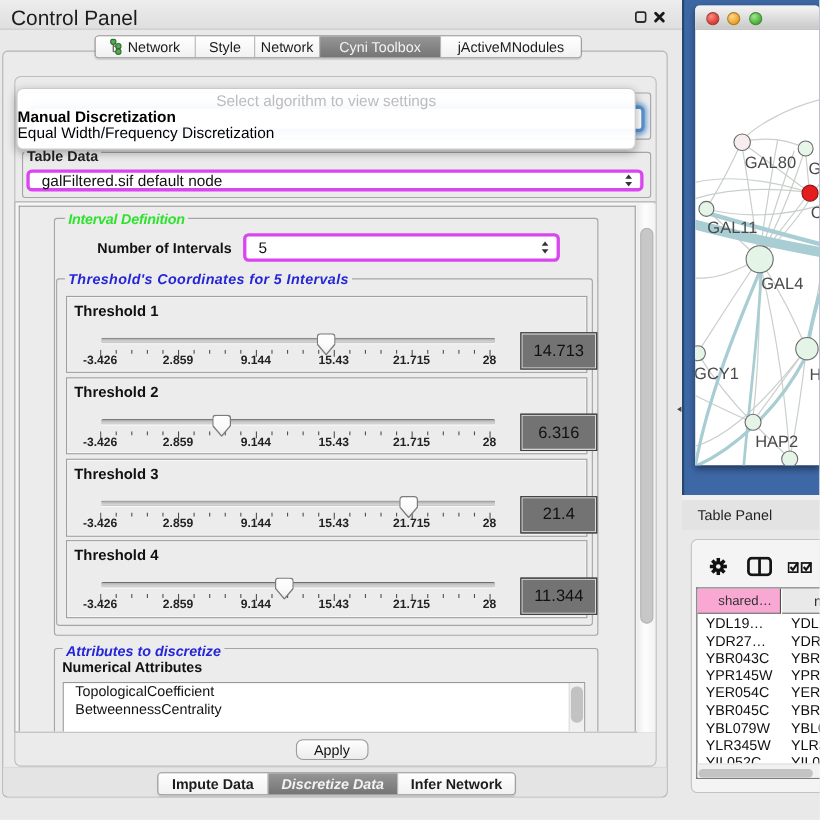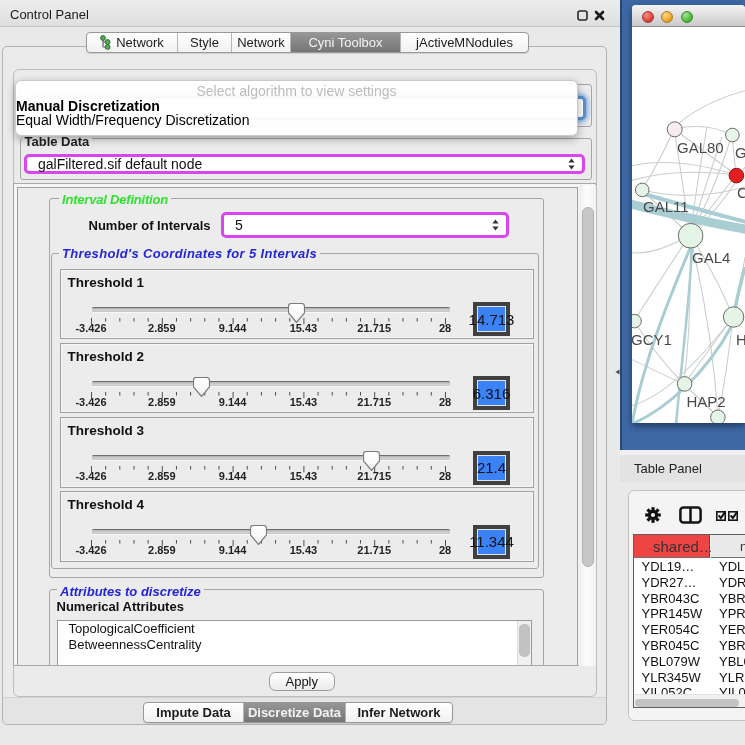--- a/index.html
+++ b/index.html
@@ -3,21 +3,21 @@
 <meta charset="utf-8">
 <style>
 html,body{margin:0;padding:0;width:745px;height:745px;overflow:hidden;
  font-family:"Liberation Sans",sans-serif;background:#e9e9e9;}
 *{box-sizing:border-box;}
 .abs{position:absolute;}
 #root{position:relative;width:745px;height:745px;}
 
 #titlebar{left:0;top:0;width:620px;height:27px;background:linear-gradient(#ededed,#dfdfdf);
  border-bottom:1px solid #c6c6c6;}
-#titlebar .t{position:absolute;left:10px;top:7px;font-size:13px;color:#1c1c1c;}
+#titlebar .t{position:absolute;left:10px;top:7px;font-size:19px;color:#1c1c1c;}
 #outerpanel{left:2px;top:46px;width:605px;height:679px;border:1px solid #b3b3b3;border-radius:5px;
  background:#ebebeb;}
 
 .segbar{position:absolute;display:flex;height:21px;border:1px solid #989898;border-radius:4px;
  background:linear-gradient(#ffffff,#f1f1f1);box-shadow:0 1px 1px rgba(0,0,0,0.12);}
 .seg{height:100%;display:flex;align-items:center;justify-content:center;font-size:13px;color:#1c1c1c;
  border-right:1px solid #b5b5b5;white-space:nowrap;}
 .seg:last-child{border-right:none;}
 .seg.sel{background:linear-gradient(#969696,#757575);color:#f3f3f3;}
 
@@ -34,22 +34,22 @@
  border:1px solid #9e9e9e;border-bottom:none;overflow:hidden;}
 #vsb{position:absolute;left:565px;top:1px;width:17px;height:481px;background:linear-gradient(90deg,#ededed,#fdfdfd 45%,#f2f2f2);}
 #vsb .thumb{position:absolute;left:3px;top:22px;width:12px;height:360px;background:#c7c7c7;border:1px solid #b2b2b2;border-radius:6px;}
 
 .tblock{position:absolute;left:42px;width:474px;height:70.5px;border:1px solid #a0a0a0;background:#ececec;
  box-shadow:inset 0 0 0 1px #f6f6f6;}
 .tblock .tt{position:absolute;left:6.5px;top:5px;font-size:13.5px;font-weight:bold;color:#111;}
 .track{position:absolute;left:30.5px;top:37px;width:358px;height:5px;border-radius:1.5px;
  border-top:1px solid #6e6e6e;background:linear-gradient(#b2b2b2,#e6e6e6);box-shadow:0 1px 0 #f8f8f8, inset 0 -1px 0 #c9c9c9;}
 .ticks{position:absolute;left:30px;top:48px;width:358px;height:8px;}
-.vbox{position:absolute;left:412px;top:32.5px;width:37px;height:34px;background:#3b82f6;
- border:4px solid #404040;box-shadow:inset 0 0 0 1px #e4e4e4;
+.vbox{position:absolute;left:412px;top:32.5px;width:70px;height:34px;background:#737373;
+ border:1px solid #404040;box-shadow:inset 0 0 0 1px #e4e4e4;
  font-size:15px;color:#111;display:flex;align-items:center;justify-content:center;}
 .slabel{position:absolute;top:52px;font-size:11px;font-weight:bold;color:#222;transform:translateX(-50%);}
 .thumbp{position:absolute;top:33px;}
 
 #numlist{position:absolute;left:55px;top:618px;width:475px;height:100px;background:#fff;border:1px solid #989898;}
 #numlist div{font-size:13px;color:#111;padding-left:11px;height:16.2px;line-height:16.2px;}
 
 .pushbtn{position:absolute;border:1px solid #9c9c9c;border-radius:5px;
  background:linear-gradient(#ffffff,#ebebeb);font-size:13px;color:#111;
  display:flex;align-items:center;justify-content:center;}
@@ -344,21 +344,21 @@
     <div id="vsb">
         <div class="thumb"></div>
       </div>
   </div>
 
   <div class="pushbtn" style="left:268.5px;top:672px;width:66.5px;height:18.5px;border-radius:6.5px;">Apply</div>
 
   <div class="abs" style="left:3px;top:697px;width:603px;height:27px;background:#e4e4e4;border-radius:0 0 5px 5px;border-top:1px solid #d2d2d2;"></div>
   <div class="segbar" style="left:143px;top:702px;">
     <div class="seg" style="width:100px;font-weight:bold;">Impute Data</div>
-    <div class="seg sel" style="width:102px;font-weight:bold;">Discretize Data</div>
+    <div class="seg sel" style="width:118px;font-weight:bold;font-style:italic;">Discretize Data</div>
     <div class="seg" style="width:106px;font-weight:bold;">Infer Network</div>
   </div>
 
   <div class="abs" id="bluewrap"></div>
   <div class="abs" id="netwin">
     <div id="nettitle">
       <div class="tl" style="left:9.5px;background:radial-gradient(circle at 35% 30%,#f58e83,#e2453c 60%,#b02c25);border:0.5px solid #a03730;"></div>
       <div class="tl" style="left:28.5px;background:radial-gradient(circle at 35% 30%,#fbd98c,#f0a72f 60%,#c47f1c);border:0.5px solid #ad7a22;"></div>
       <div class="tl" style="left:48.5px;background:radial-gradient(circle at 35% 30%,#a4e49a,#52b93f 60%,#35912a);border:0.5px solid #3d8a33;"></div>
     </div>
@@ -449,21 +449,21 @@
     <svg class="abs" style="left:87px;top:19px" width="23" height="11" viewBox="0 0 23 11">
         <g fill="none" stroke="#151515" stroke-width="1.6">
           <rect x="0.8" y="1.8" width="8.4" height="8.4"></rect>
           <path d="M2.6 5.4 l2.2 2.6 L9.3 1.6" stroke-width="2"></path>
           <rect x="12.8" y="1.8" width="8.4" height="8.4"></rect>
           <path d="M14.6 5.4 l2.2 2.6 L21.3 1.6" stroke-width="2"></path>
         </g>
       </svg>
 
     <div class="abs" style="left:4px;top:43px;width:121px;height:174px;border:1px solid #5e5e5e;border-right:none;background:#fff;overflow:hidden;">
-      <div style="position:absolute;left:0;top:0;width:76px;height:23px;background:#ef4444;border-right:1px solid #4f4f4f;border-bottom:1px solid #707070;font-size:15px;color:#333;line-height:23px;padding-left:19px;">shared…</div>
+      <div style="position:absolute;left:0;top:0;width:76px;height:23px;background:#f9a8d4;border-right:1px solid #4f4f4f;border-bottom:1px solid #707070;font-size:12px;color:#333;line-height:23px;padding-left:19px;">shared…</div>
       <div style="position:absolute;left:77px;top:0;width:44px;height:23px;background:#e9e9e9;border-bottom:1px solid #707070;font-size:13px;color:#333;padding-left:29px;line-height:23px;">na</div>
       <div style="position:absolute;left:7.5px;top:24px;font-size:13px;color:#111;line-height:15.8px;white-space:pre;">YDL19…
 YDR27…
 YBR043C
 YPR145W
 YER054C
 YBR045C
 YBL079W
 YLR345W
 YIL052C</div>

